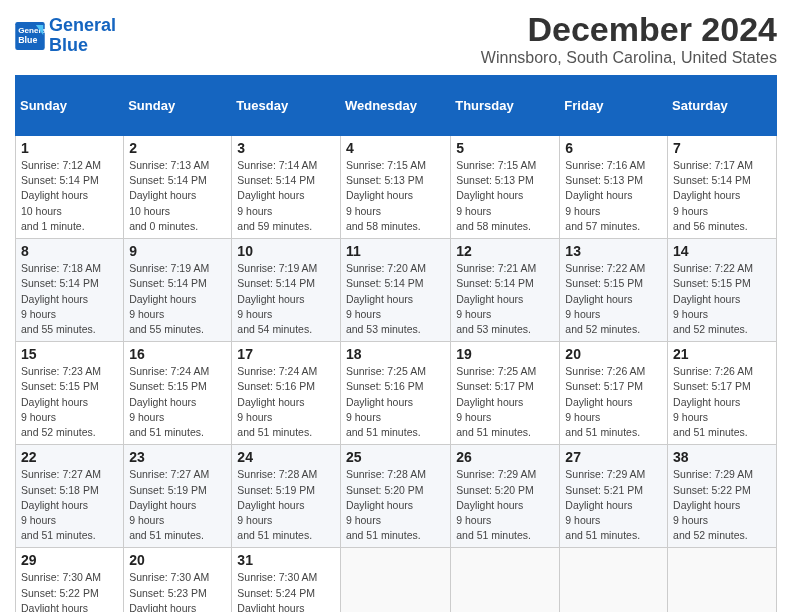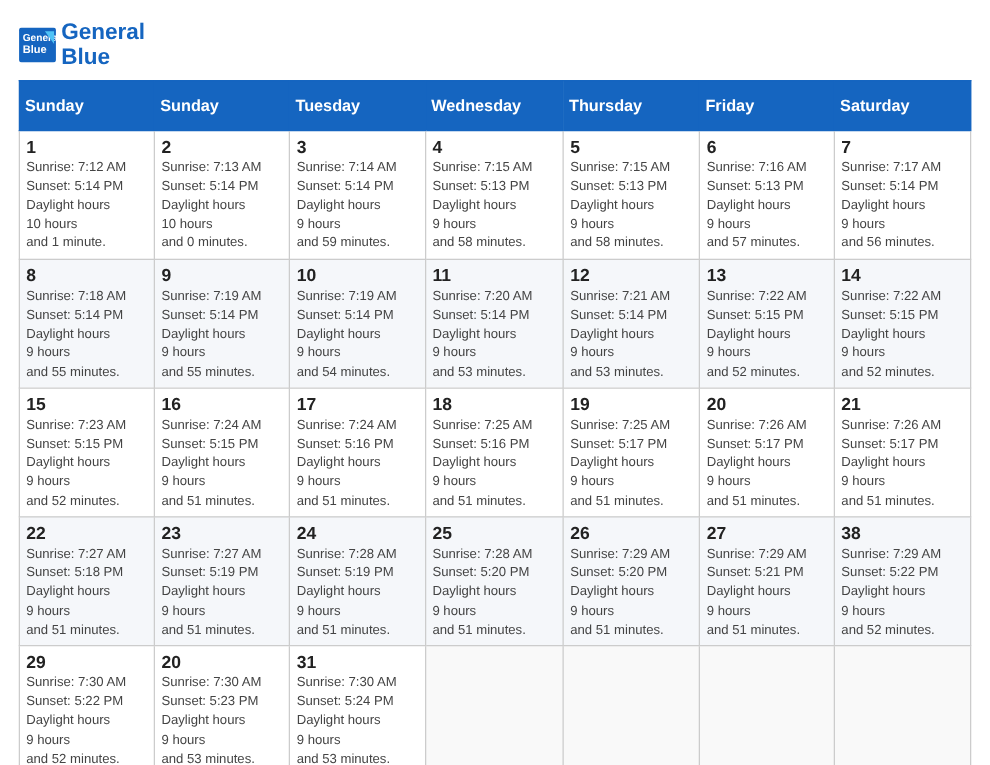--- a/index.html
+++ b/index.html
@@ -45,21 +45,21 @@
       color: #555;
     }
     .calendar {
       width: 100%;
       border-collapse: collapse;
       font-size: 11px;
     }
     .calendar th {
       background: #1565c0;
       color: #fff;
-      padding: 12px 4px;
+      padding: 22px 4px;
       text-align: left;
       font-size: 13px;
       font-weight: bold;
       border: 1px solid #1565c0;
     }
     .calendar td {
       vertical-align: top;
       padding: 4px 5px;
       border: 1px solid #ccc;
       width: 113px;
@@ -92,20 +92,24 @@
   <div class="logo">
     <svg class="logo-icon" viewBox="0 0 40 38">
       <rect x="0" y="0" width="40" height="38" rx="3" fill="#1565c0"></rect>
       <text x="4" y="15" font-size="11" font-weight="bold" fill="white" font-family="Arial">General</text>
       <text x="4" y="28" font-size="12" font-weight="bold" fill="white" font-family="Arial">Blue</text>
       <polygon points="28,4 38,4 38,18" fill="#4fc3f7"></polygon>
     </svg>
     <div class="logo-text">
       <div><span>General</span><br><span style="color:#1565c0">Blue</span></div>
     </div>
+  </div>
+  <div class="title-area">
+    <div class="main-title">December 2024</div>
+    <div class="subtitle">Winnsboro, South Carolina, United States</div>
   </div>
 </div>
 
 <table class="calendar">
   <thead>
     <tr>
       <th>Sunday</th>
       <th>Sunday</th>
       <th>Tuesday</th>
       <th>Wednesday</th>

